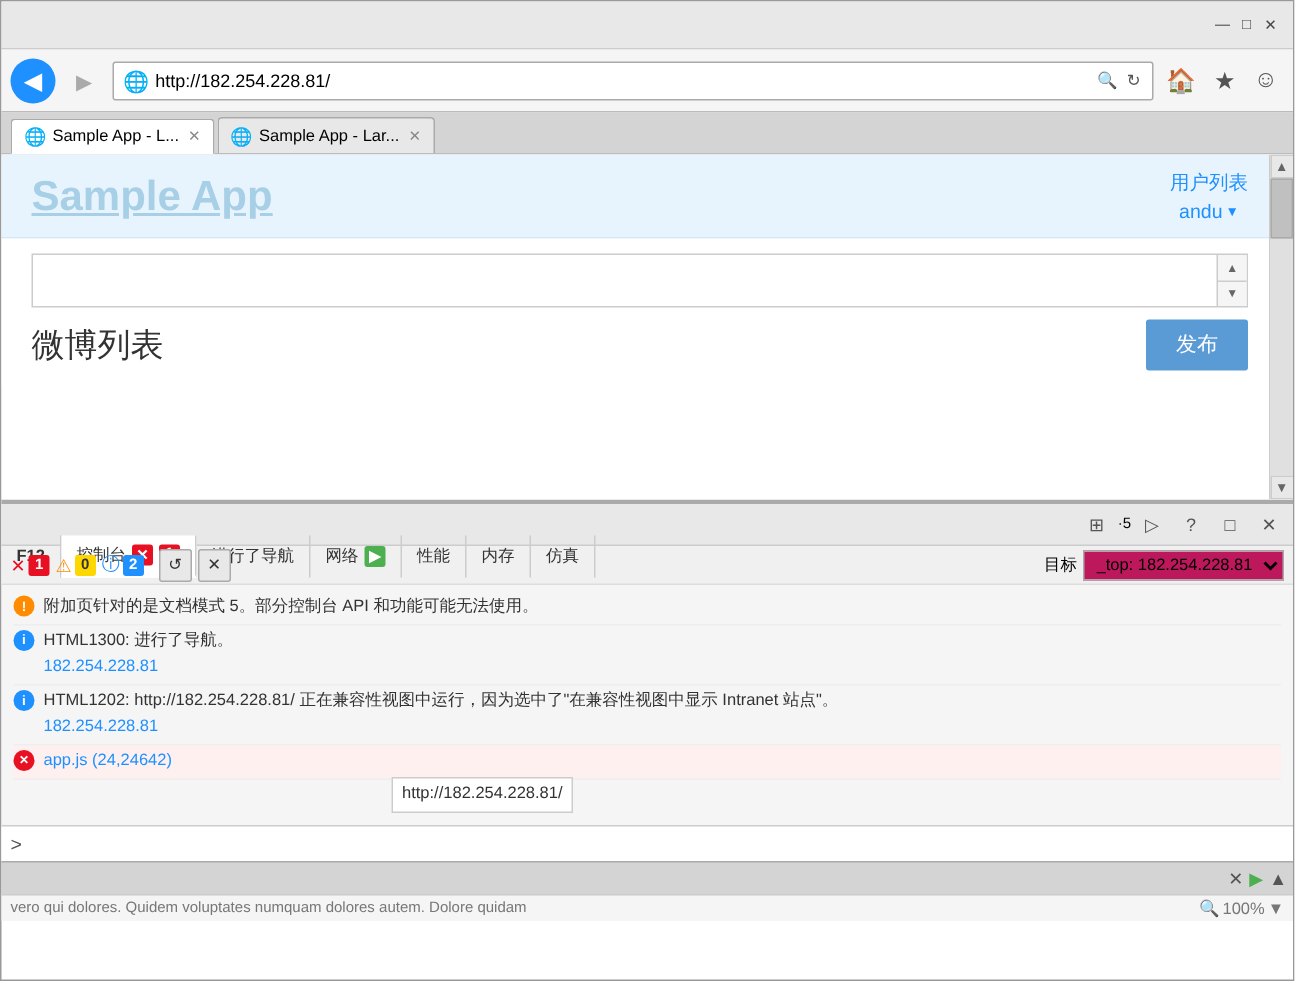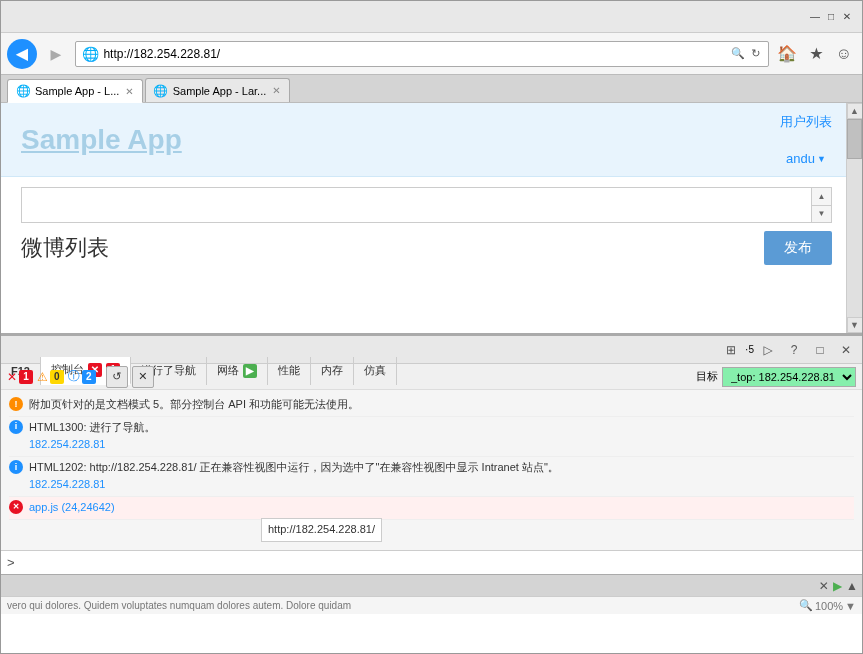--- a/index.html
+++ b/index.html
@@ -153,21 +153,21 @@
       font-size: 28px;
       font-weight: bold;
       color: #7db8d8;
       opacity: 0.6;
       text-decoration: underline;
     }
     .app-nav {
       display: flex;
       flex-direction: column;
       align-items: center;
-      gap: 20px;
+      gap: 2px;
     }
     .app-nav a {
       color: #1e90ff;
       text-decoration: none;
       font-size: 13px;
     }
     .app-nav .user-link {
       font-size: 13px;
       color: #1e90ff;
       display: flex;
@@ -317,21 +317,21 @@
     }
     .target-bar {
       margin-left: auto;
       display: flex;
       align-items: center;
       gap: 4px;
       font-size: 11px;
     }
     .target-select {
       border: 1px solid #aaa;
-      background: #86efac;
+      background: #be185d;
       height: 20px;
       padding: 0 4px;
       font-size: 11px;
     }
 
     .devtools-content {
       padding: 4px 8px;
       font-size: 11px;
       line-height: 1.6;
     }

